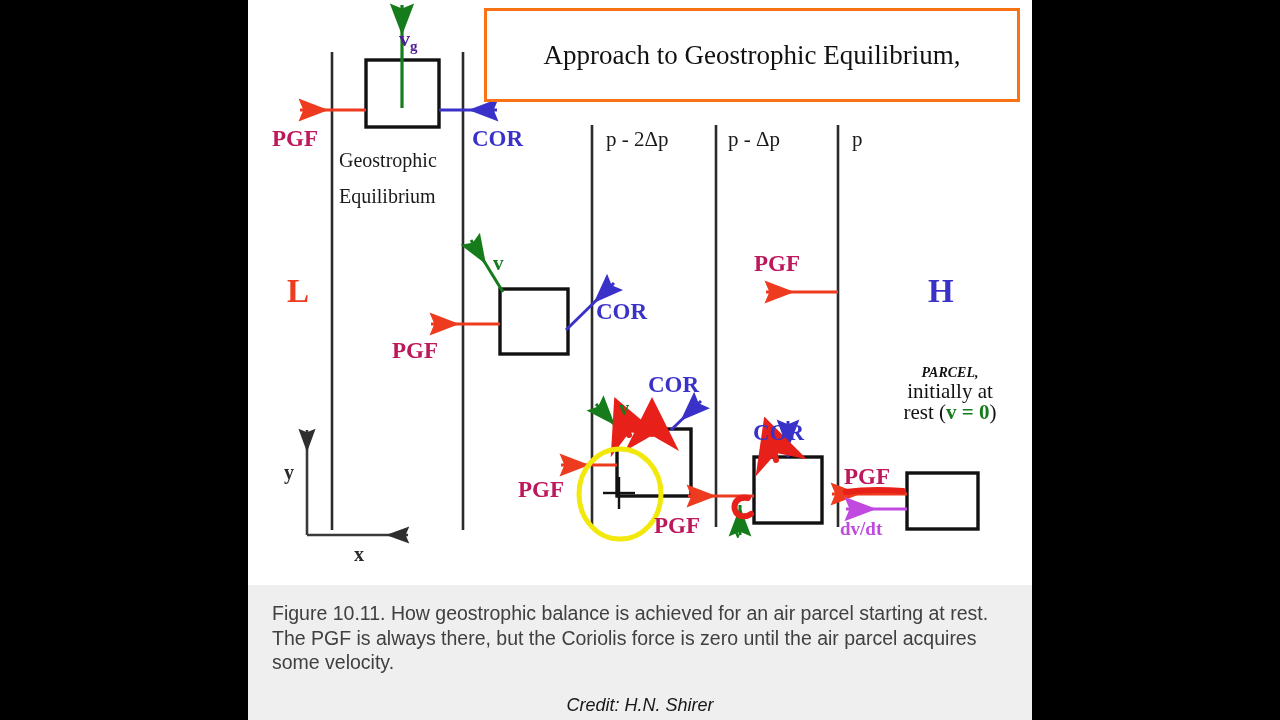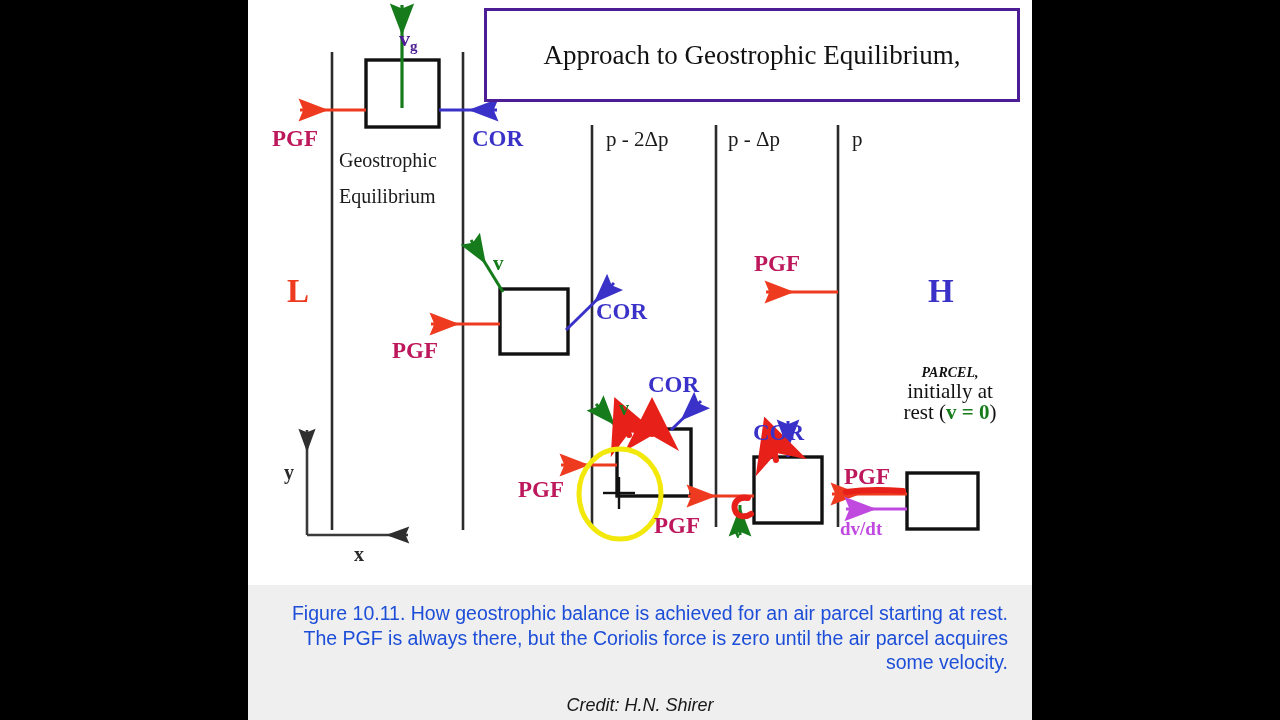--- a/index.html
+++ b/index.html
@@ -15,27 +15,27 @@
   .pgf{color:#be185d;}
   .cor{color:#3a32c8;}
   .lh{font-family:"Liberation Serif",serif;font-weight:bold;font-size:33px;}
   .isobar-lbl{font-family:"Liberation Serif",serif;font-size:21px;color:#1a1a1a;}
   .axis-lbl{font-family:"Liberation Serif",serif;font-weight:bold;font-size:20px;color:#2a2a2a;}
   .geo-lbl{font-family:"Liberation Serif",serif;font-size:20px;color:#1a1a1a;}
   .parcel-lbl{font-family:"Liberation Serif",serif;font-size:21px;color:#121212;text-align:center;}
   .parcel-lbl .hd{font-weight:bold;font-size:14px;font-style:italic;}
   .parcel-lbl .grn{color:#167c1b;font-weight:bold;}
 
-  #titlebox{position:absolute;left:236px;top:8px;width:530px;height:88px;border:3px solid #4c1d95;background:#fff;
+  #titlebox{position:absolute;left:236px;top:8px;width:530px;height:88px;border:3px solid #f97316;background:#fff;
             display:flex;align-items:center;justify-content:center;text-align:center;}
   #titlebox span{font-family:"Liberation Serif",serif;font-size:27px;color:#111;line-height:1.28;}
 
   #caption{position:absolute;left:0;top:585px;width:784px;height:135px;background:#efefef;
            display:flex;flex-direction:column;align-items:center;justify-content:flex-start;padding-top:16px;box-sizing:border-box;}
-  #caption .ctext{width:736px;text-align:right;font-family:"Liberation Sans",sans-serif;font-size:19.5px;color:#1d4ed8;line-height:1.26;}
+  #caption .ctext{width:736px;text-align:left;font-family:"Liberation Sans",sans-serif;font-size:19.5px;color:#404040;line-height:1.26;}
   #caption .credit{margin-top:20px;font-family:"Liberation Sans",sans-serif;font-style:italic;font-size:18px;color:#18181a;}
 </style>
 </head>
 <body>
 
 <div id="screen">
   <div id="content">
 
     <div id="figure">
 

